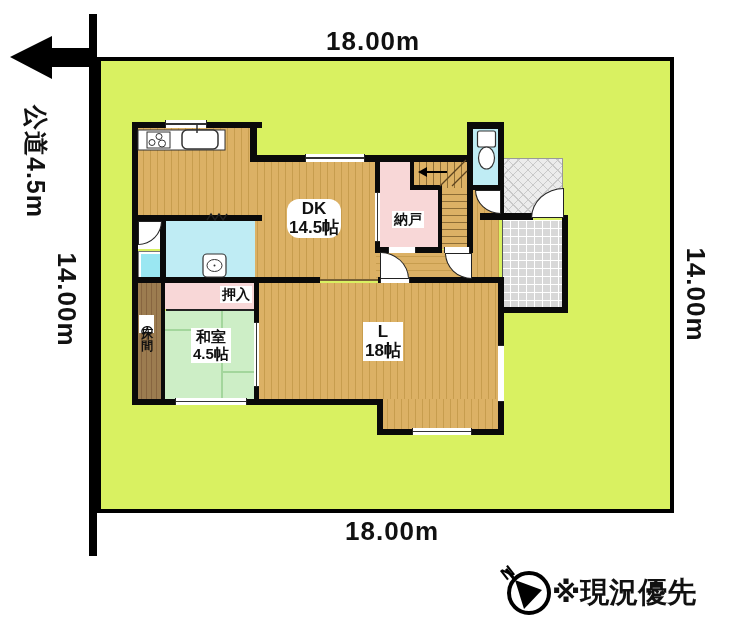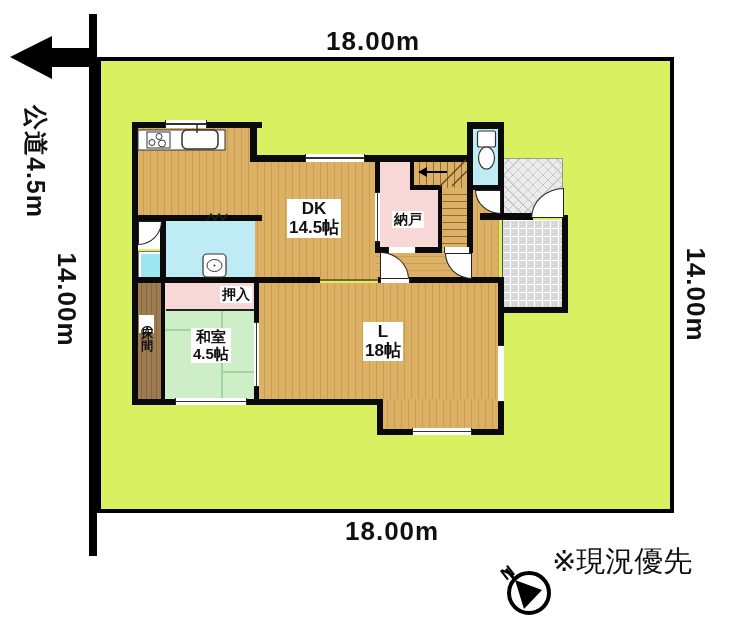--- a/index.html
+++ b/index.html
@@ -47,21 +47,21 @@
   .arc.tl{border-radius:100% 0 0 0;}
   
   .stairv{background-color:var(--floor_tan);
     background-image:repeating-linear-gradient(to right,transparent 0 6px,#8d6d35 6px 7px);}
   .stairh{background-color:var(--floor_tan);
     background-image:repeating-linear-gradient(to bottom,transparent 0 6px,#8d6d35 6px 7px);}
   
   .lbl{position:absolute;background:#fff;font-weight:bold;text-align:center;
        line-height:1.1;padding:1px 2px;white-space:nowrap;}
   .vtext{writing-mode:vertical-rl;text-orientation:upright;}
-  #note{position:absolute;left:552px;top:542px;font-weight:normal;font-size:29px;white-space:nowrap;text-align:right;}
+  #note{position:absolute;left:552px;top:573px;font-weight:bold;font-size:29px;white-space:nowrap;text-align:right;}
   svg{position:absolute;left:0;top:0;}
 </style>
 </head>
 <body>
 
 <div id="page">
 
   <div id="lot"></div>
   <div id="road-line"></div>
   <svg width="110" height="90">
@@ -159,21 +159,21 @@
     <circle cx="214.5" cy="265.5" r="1" fill="#333"></circle>
     <rect x="477.5" y="131" width="18" height="16" rx="2" fill="#fff" stroke="#333" stroke-width="1.2"></rect>
     <ellipse cx="486.5" cy="158" rx="8" ry="11" fill="#fff" stroke="#333" stroke-width="1.2"></ellipse>
     <polyline points="207,220 211,214 215,220 219,214 223,220 227,214" fill="none" stroke="#222" stroke-width="1.4"></polyline>
     <line x1="447" y1="172" x2="424" y2="172" stroke="#000" stroke-width="2"></line>
     <polygon points="418,172 427,167 427,177" fill="#000"></polygon>
     <line x1="440" y1="186" x2="466" y2="160" stroke="#5d4420" stroke-width="1.2"></line>
     <line x1="452" y1="186" x2="467" y2="171" stroke="#5d4420" stroke-width="1.2"></line>
   </svg>
 
-  <div class="lbl" style="left:287px;top:199px;font-size:17px;">
+  <div class="lbl" style="left:287px;top:199px;font-size:17px;border-radius:12px;">
     <div>DK</div>
     <div>14.5帖</div>
   </div>
   <div class="lbl" style="left:363px;top:322px;font-size:17px;">
     <div>L</div>
     <div>18帖</div>
   </div>
   <div class="lbl" style="left:191px;top:328px;font-size:15px;">
     <div>和室</div>
     <div>4.5帖</div>

